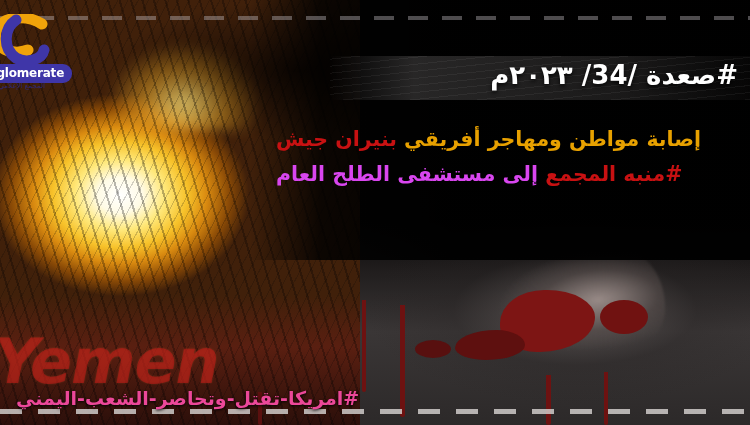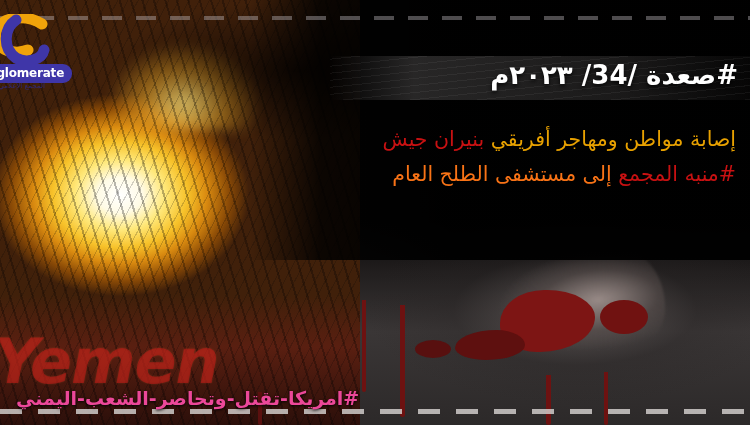--- a/index.html
+++ b/index.html
@@ -129,29 +129,29 @@
     color:#ffffff;
     font-size:26px; font-weight:bold;
     letter-spacing:.5px;
     text-shadow:0 2px 4px rgba(0,0,0,.9);
     white-space:nowrap;
   }
   .headline{
     position:absolute; right:14px; top:122px;
     z-index:9;
     width:460px;
-    direction:rtl; text-align:right;
-    font-size:20.5px; font-weight:normal;
+    direction:rtl; text-align:left;
+    font-size:20.5px; font-weight:bold;
     line-height:35px;
     white-space:nowrap;
   }
   .headline .ln{ display:block; }
   .c-gold { color:#e8a100; }
   .c-red  { color:#c81112; }
-  .c-white{ color:#f97316; }
+  .c-white{ color:#d946ef; }
 
   .watermark{
     position:absolute; left:-6px; top:325px;
     z-index:7;
     font-size:62px; font-weight:bold; font-style:italic;
     color:rgba(190,20,20,.55);
     letter-spacing:-1px;
     text-shadow:0 0 2px rgba(255,120,60,.25);
   }
 

